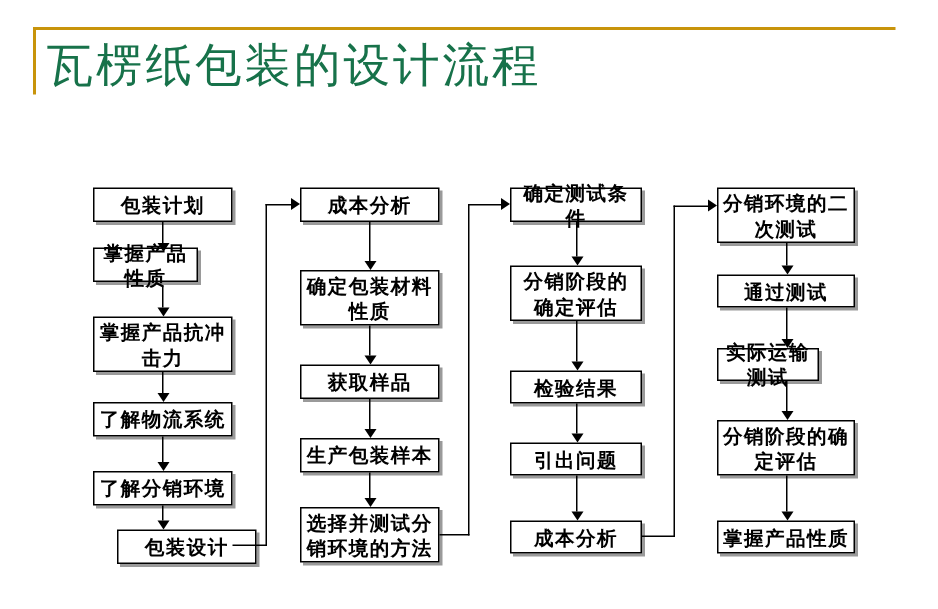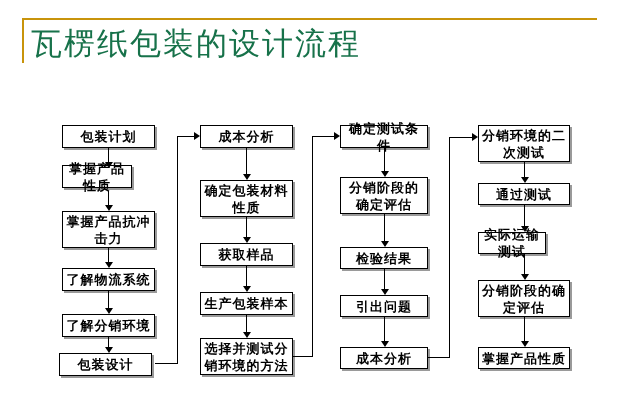--- a/index.html
+++ b/index.html
@@ -76,21 +76,21 @@
   <div class="rule-v"></div>
   <h1 class="title">瓦楞纸包装的设计流程</h1>
 
   <div>
 
     <div class="box" style="left:62px;top:125px;width:93px;height:23px">包装计划</div>
     <div class="box" style="left:62px;top:165px;width:70px;height:23px">掌握产品性质</div>
     <div class="box" style="left:62px;top:211px;width:93px;height:37px">掌握产品抗冲击力</div>
     <div class="box" style="left:62px;top:268px;width:93px;height:23px">了解物流系统</div>
     <div class="box" style="left:62px;top:314px;width:93px;height:23px">了解分销环境</div>
-    <div class="box" style="left:59px;top:353px;width:93px;height:23px">包装设计</div>
+    <div class="box" style="left:78px;top:353px;width:93px;height:23px">包装设计</div>
     <div class="varrow" style="left:108px;top:148px;height:14px"></div>
     <div class="varrow" style="left:108px;top:191px;height:14px"></div>
     <div class="varrow" style="left:108px;top:248px;height:14px"></div>
     <div class="varrow" style="left:108px;top:291px;height:17px"></div>
     <div class="varrow" style="left:108px;top:337px;height:10px"></div>
 
     <div class="box" style="left:200px;top:125px;width:93px;height:23px">成本分析</div>
     <div class="box" style="left:200px;top:180px;width:93px;height:37px">确定包装材料性质</div>
     <div class="box" style="left:200px;top:243px;width:93px;height:23px">获取样品</div>
     <div class="box" style="left:200px;top:292px;width:93px;height:23px">生产包装样本</div>

